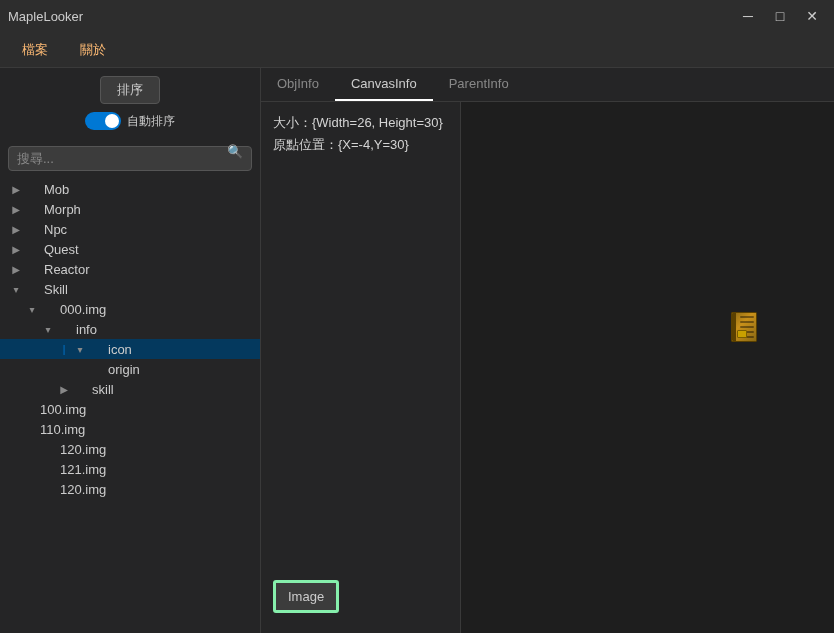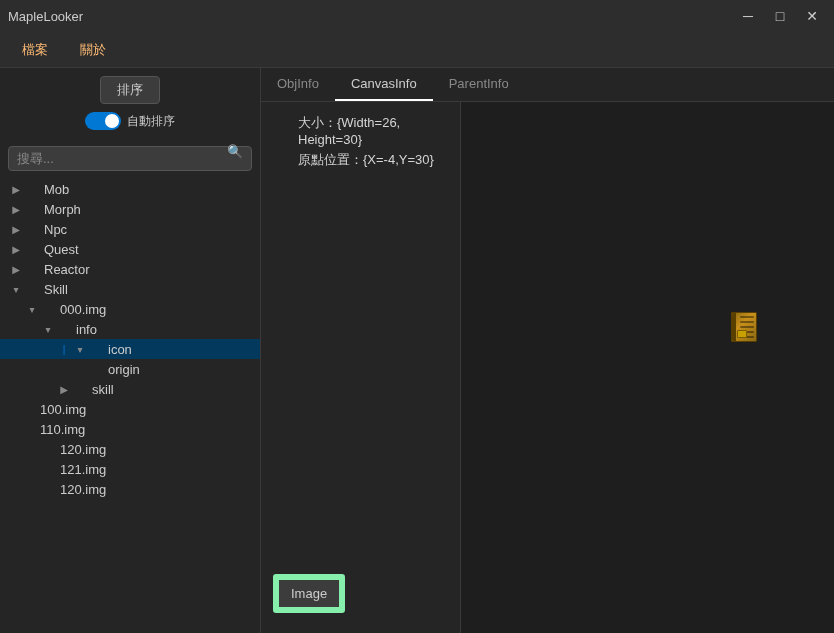--- a/index.html
+++ b/index.html
@@ -212,25 +212,24 @@
     }
 
     .info-props {
       padding: 12px;
       flex: 1;
     }
     .prop-text {
       font-size: 13px;
       color: #d4d4d4;
       margin-bottom: 4px;
-      margin-left: 25px;
     }
     .image-label-box {
       background: #3c3c3c;
-      border: 6px solid #86efac;
+      border: 3px solid #86efac;
       padding: 6px 12px;
       border-radius: 3px;
       color: #cccccc;
       font-size: 13px;
       display: inline-block;
       margin-bottom: 8px;
     }
 
     .preview-area {
       flex: 1;

